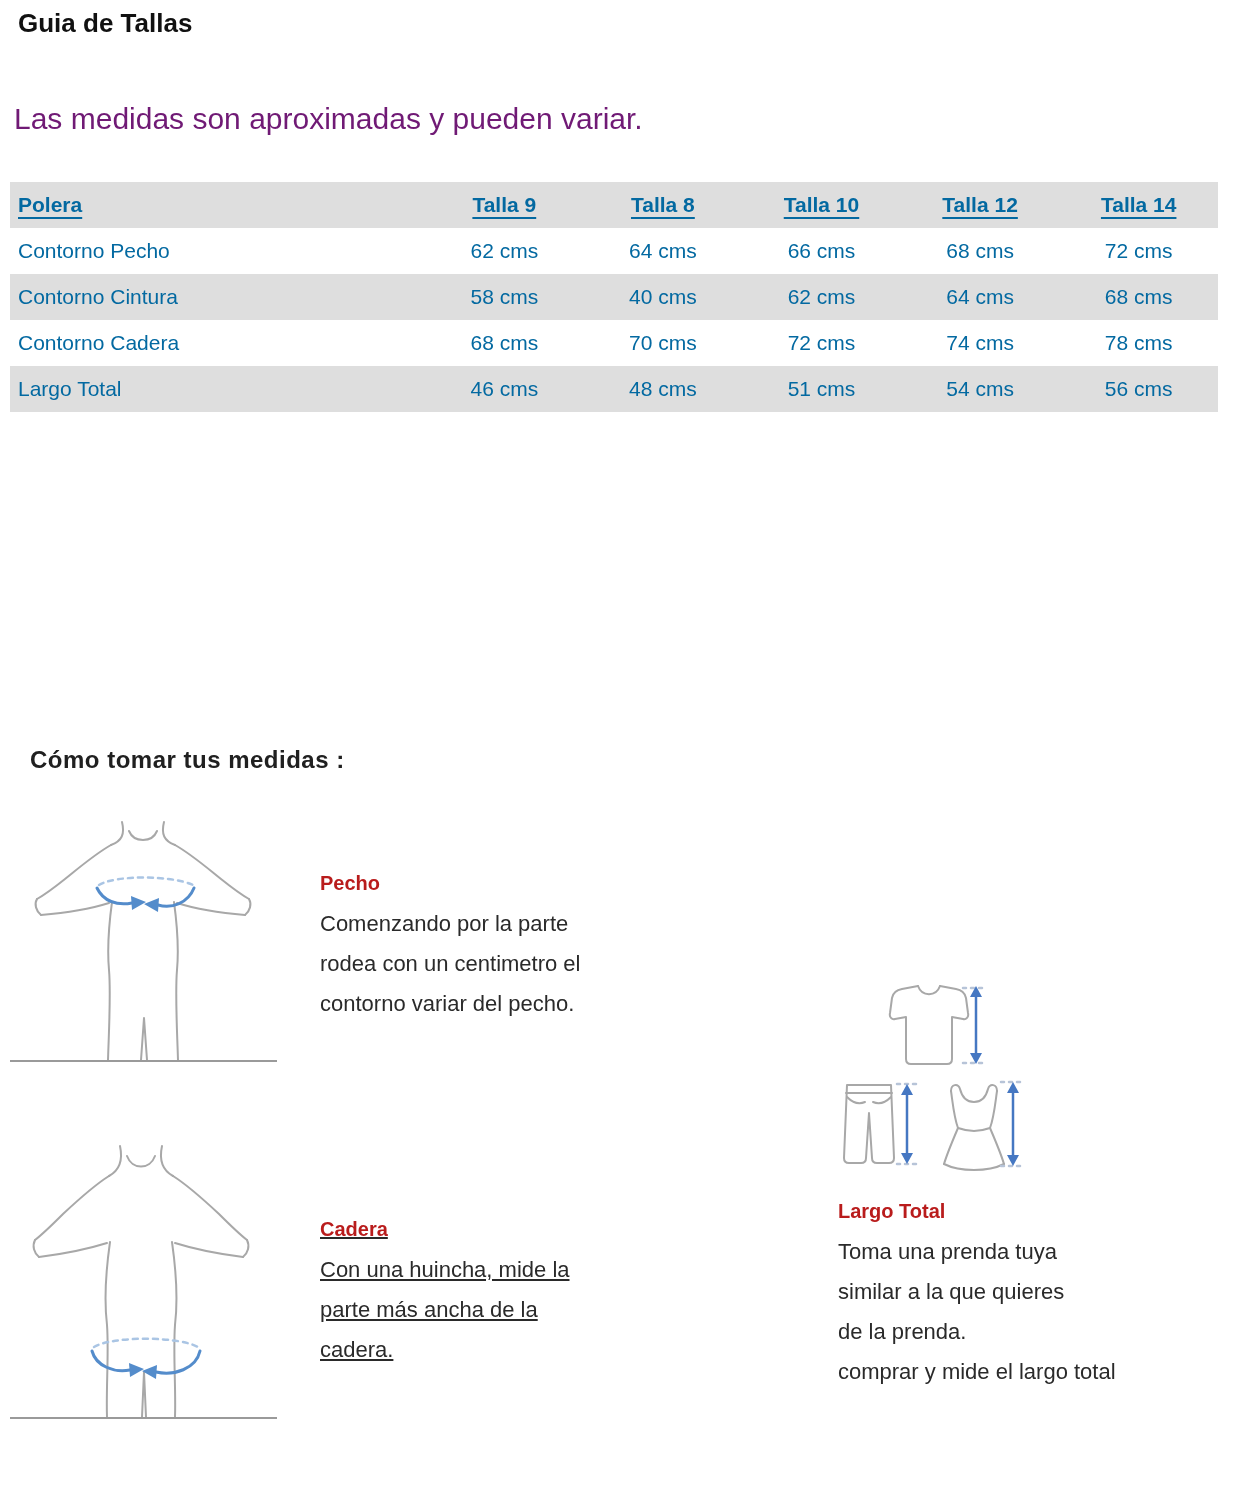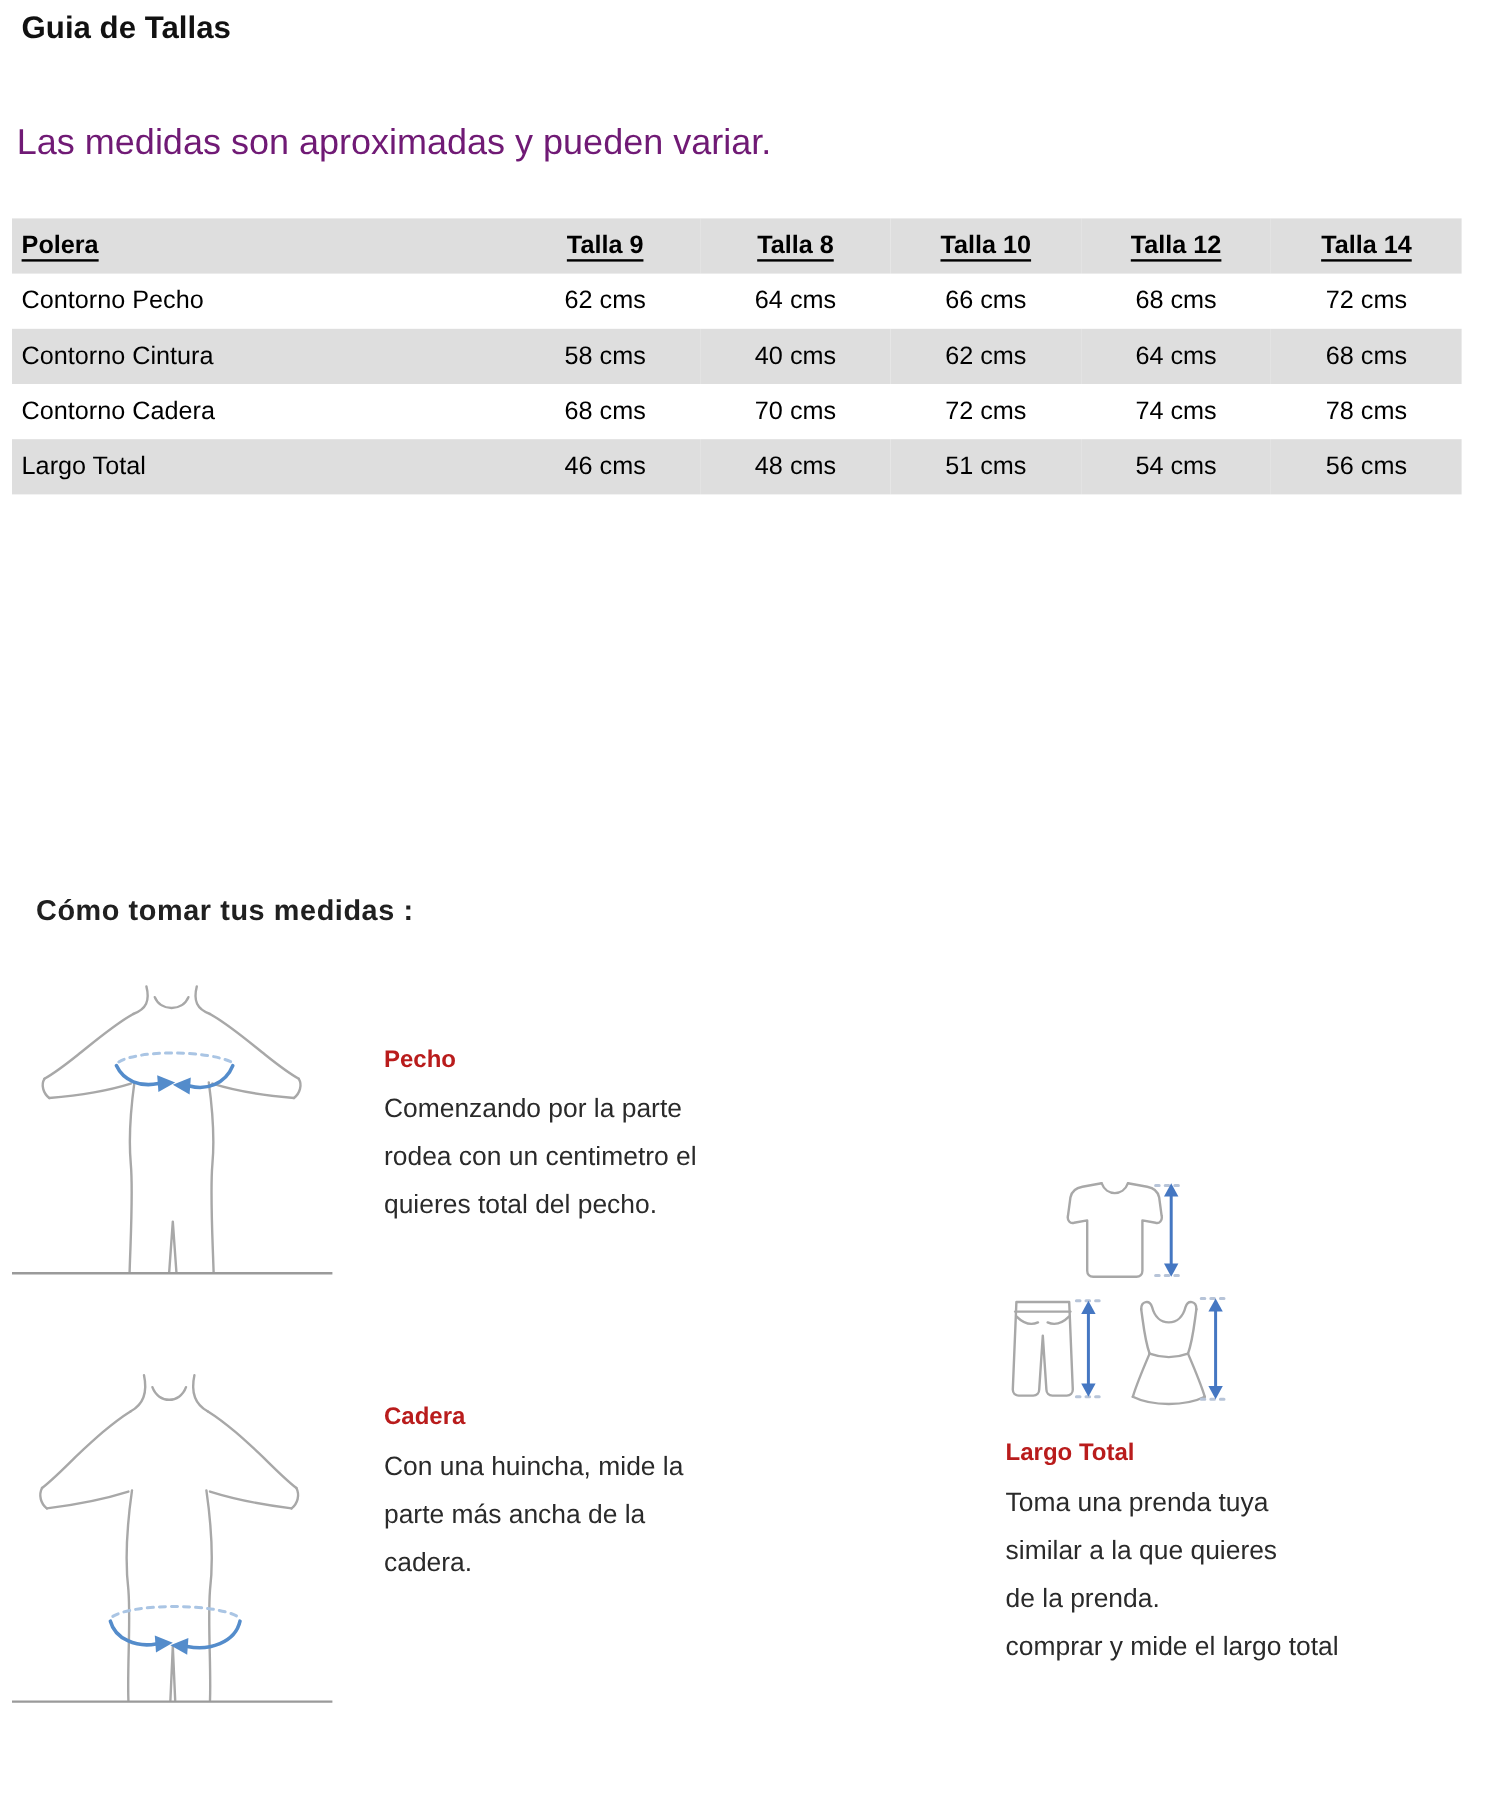--- a/index.html
+++ b/index.html
@@ -11,21 +11,21 @@
   .page-title {
     position:absolute; left:18px; top:8px;
     font-size:26px; font-weight:bold; color:#111;
   }
   .intro {
     position:absolute; left:14px; top:102px;
     font-size:30px; color:#701a75;
   }
   table.size-table {
     position:absolute; left:10px; top:182px; width:1208px;
-    border-collapse:collapse; font-size:21px; color:#000000;
+    border-collapse:collapse; font-size:21px; color:#0369a1;
     table-layout:fixed;
   }
   .size-table th, .size-table td {
     height:46px; text-align:center; vertical-align:middle;
     font-weight:normal; padding:0;
   }
   .size-table .colfirst { width:415px; }
   .size-table .left { text-align:left; padding-left:8px; }
   .size-table thead tr { background:#dedede; }
   .size-table thead th {
@@ -130,21 +130,21 @@
       <polygon class="mhead" points="121,84 136,90 122,98"></polygon>
       <path class="marrow" d="M 184 76 C 178 91 162 97 148 93"></path>
       <polygon class="mhead" points="149,86 134,92 148,100"></polygon>
     </g>
   </svg>
 
   <div class="block" style="left:320px; top:872px;">
     <div class="block-title">Pecho</div>
     <div class="line">Comenzando por la parte</div>
     <div class="line">rodea con un centimetro el</div>
-    <div class="line">quieres total del pecho.</div>
+    <div class="line">contorno variar del pecho.</div>
   </div>
 
   <svg class="figure" style="left:835px; top:960px;" width="210" height="220" viewBox="0 0 210 220">
     <g>
       <path class="outline" d="M 83 26 L 67 29 C 61 30 58 33 57 38 L 55 53 C 54 57 57 60 60 59 L 71 57 L 71 99 C 71 102 73 104 76 104 L 112 104 C 115 104 117 102 117 99 L 117 57 L 128 59 C 131 60 134 57 133 53 L 131 38 C 130 33 127 30 121 29 L 105 26"></path>
       <path class="outline" d="M 83 26 C 87 37 101 37 105 26"></path>
       <path class="vdash" d="M 128 28 L 152 28"></path>
       <path class="vdash" d="M 128 103 L 152 103"></path>
       <path class="varrow" d="M 141 34 L 141 96"></path>
       <polygon class="vhead" points="141,26 135,37 147,37"></polygon>
@@ -203,20 +203,20 @@
     </g>
     <g>
       <path class="dasharc" d="M 84 207 C 102 196 168 196 188 207"></path>
       <path class="marrow" d="M 82 211 C 86 226 104 233 120 230"></path>
       <polygon class="mhead" points="119,223 134,229 120,237"></polygon>
       <path class="marrow" d="M 190 211 C 186 229 164 236 146 232"></path>
       <polygon class="mhead" points="147,225 132,231 146,239"></polygon>
     </g>
   </svg>
 
-  <div class="block" style="left:320px; top:1170px;">
+  <div class="block" style="left:320px; top:1218px;text-decoration:underline;">
     <div class="block-title">Cadera</div>
     <div class="line">Con una huincha, mide la</div>
     <div class="line">parte más ancha de la</div>
     <div class="line">cadera.</div>
   </div>
 
 </div>
 
 </body></html>

